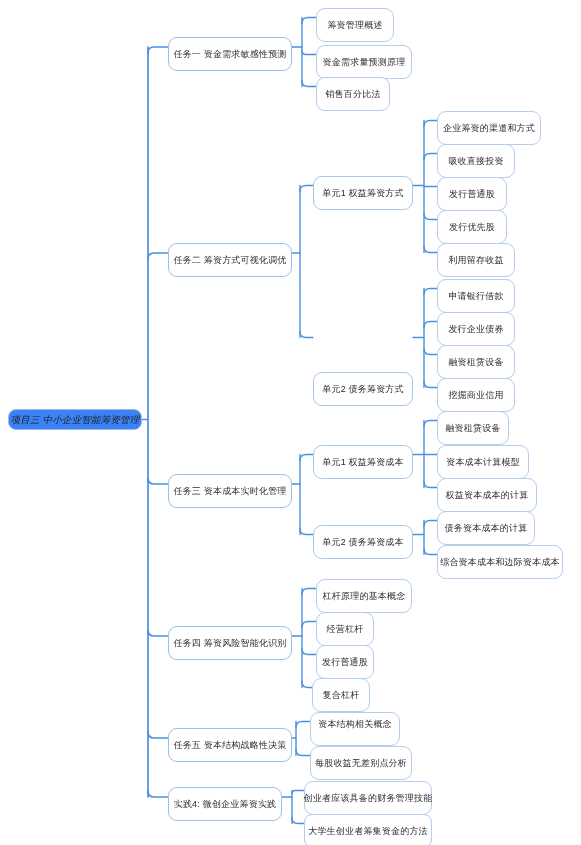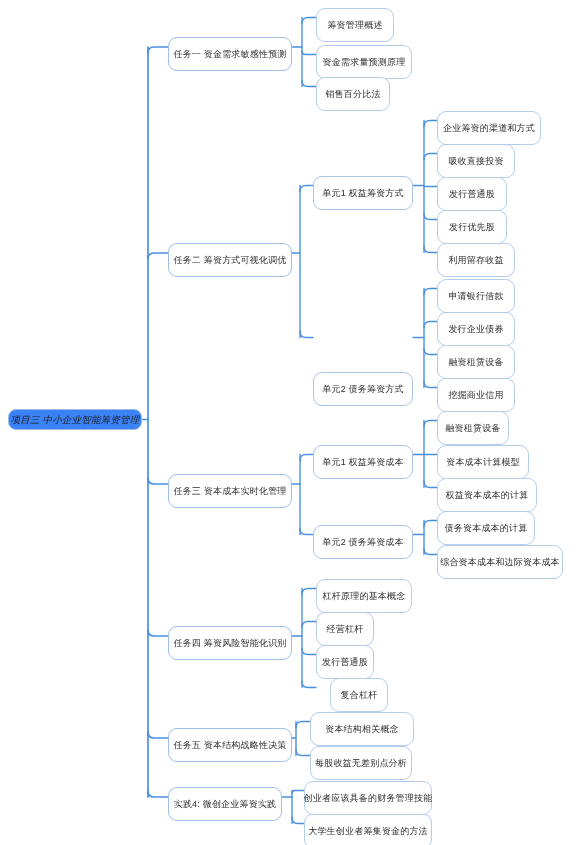--- a/index.html
+++ b/index.html
@@ -223,25 +223,25 @@
 
   <div class="node leaf" style="left:316px; top:579px; width:96px;">
     <span>杠杆原理的基本概念</span>
   </div>
   <div class="node leaf" style="left:316px; top:612px; width:58px;">
     <span>经营杠杆</span>
   </div>
   <div class="node leaf" style="left:316px; top:645px; width:58px;">
     <span>发行普通股</span>
   </div>
-  <div class="node leaf" style="left:330px; top:678px; width:58px;align-items:center;">
+  <div class="node leaf" style="left:312px; top:678px; width:58px;align-items:center;">
     <span>复合杠杆</span>
   </div>
 
-  <div class="node leaf" style="left:310px; top:712px; width:104px;">
+  <div class="node leaf" style="left:310px; top:712px; width:90px;align-items:flex-end;">
     <span>资本结构相关概念</span>
   </div>
   <div class="node leaf" style="left:310px; top:746px; width:102px;">
     <span>每股收益无差别点分析</span>
   </div>
 
   <div class="node leaf" style="left:304px; top:781px; width:128px;">
     <span>创业者应该具备的财务管理技能</span>
   </div>
   <div class="node leaf" style="left:304px; top:814px; width:128px;border-radius:8px;">

